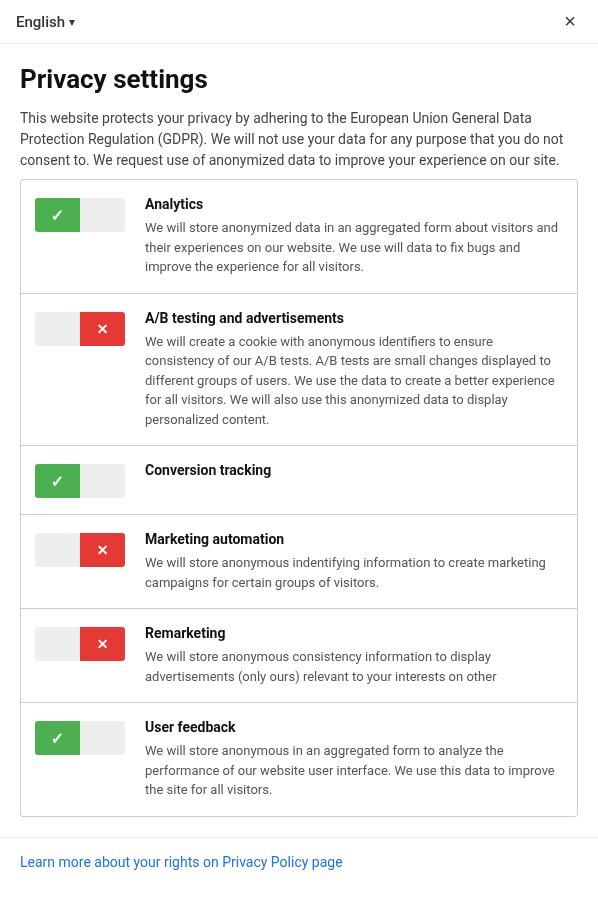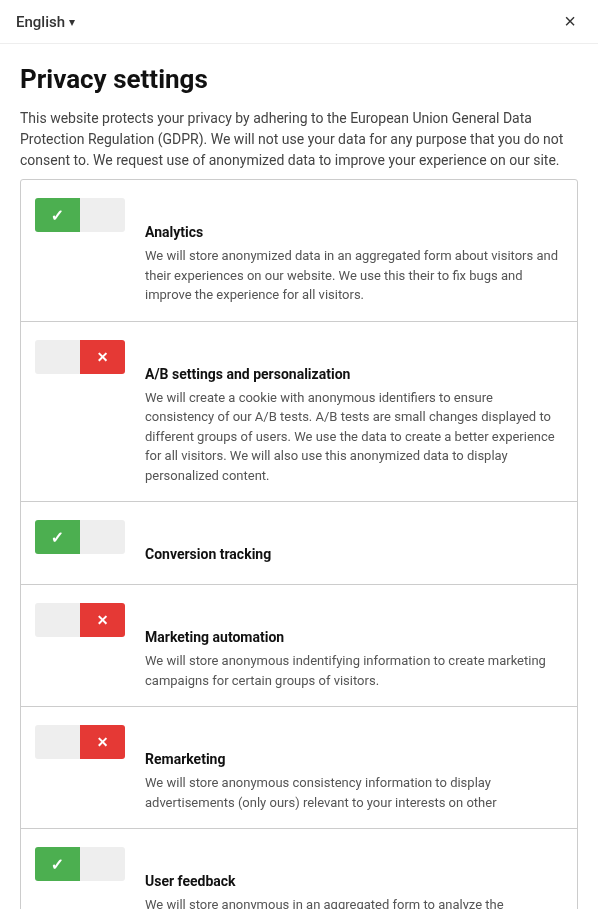--- a/index.html
+++ b/index.html
@@ -125,21 +125,20 @@
       font-weight: bold;
     }
     .setting-info {
       flex: 1;
     }
     .setting-title {
       font-size: 14px;
       font-weight: 700;
       margin-bottom: 6px;
       color: #111;
-      margin-top: 28px;
     }
     .setting-desc {
       font-size: 13px;
       line-height: 1.5;
       color: #555;
     }
     .privacy-link {
       display: block;
       color: #1a73e8;
       font-size: 14px;
@@ -172,34 +171,34 @@
       <div class="toggle-area">
         <div class="toggle">
           <div class="toggle-on">
             <span class="toggle-check">✓</span>
           </div>
           <div class="toggle-off"></div>
         </div>
       </div>
       <div class="setting-info">
         <div class="setting-title">Analytics</div>
-        <div class="setting-desc">We will store anonymized data in an aggregated form about visitors and their experiences on our website. We use this their to fix bugs and improve the experience for all visitors.</div>
+        <div class="setting-desc">We will store anonymized data in an aggregated form about visitors and their experiences on our website. We use will data to fix bugs and improve the experience for all visitors.</div>
       </div>
     </div>
       <div class="setting-row">
       <div class="toggle-area">
         <div class="toggle toggle-disabled">
           <div class="toggle-on-part"></div>
           <div class="toggle-off-part">
             <span class="toggle-x">✕</span>
           </div>
         </div>
       </div>
       <div class="setting-info">
-        <div class="setting-title">A/B settings and personalization</div>
+        <div class="setting-title">A/B testing and advertisements</div>
         <div class="setting-desc">We will create a cookie with anonymous identifiers to ensure consistency of our A/B tests. A/B tests are small changes displayed to different groups of users. We use the data to create a better experience for all visitors. We will also use this anonymized data to display personalized content.</div>
       </div>
     </div>
       <div class="setting-row">
       <div class="toggle-area">
         <div class="toggle">
           <div class="toggle-on">
             <span class="toggle-check">✓</span>
           </div>
           <div class="toggle-off"></div>

